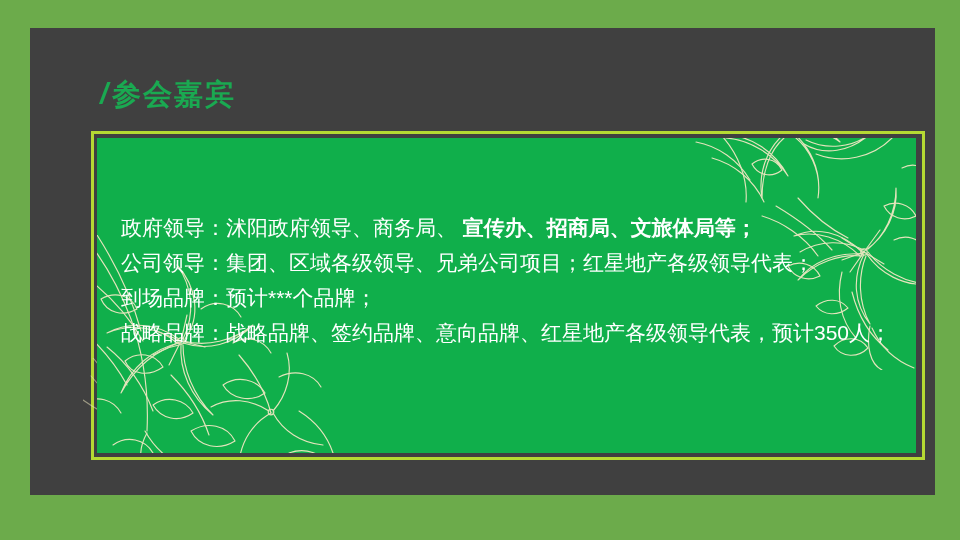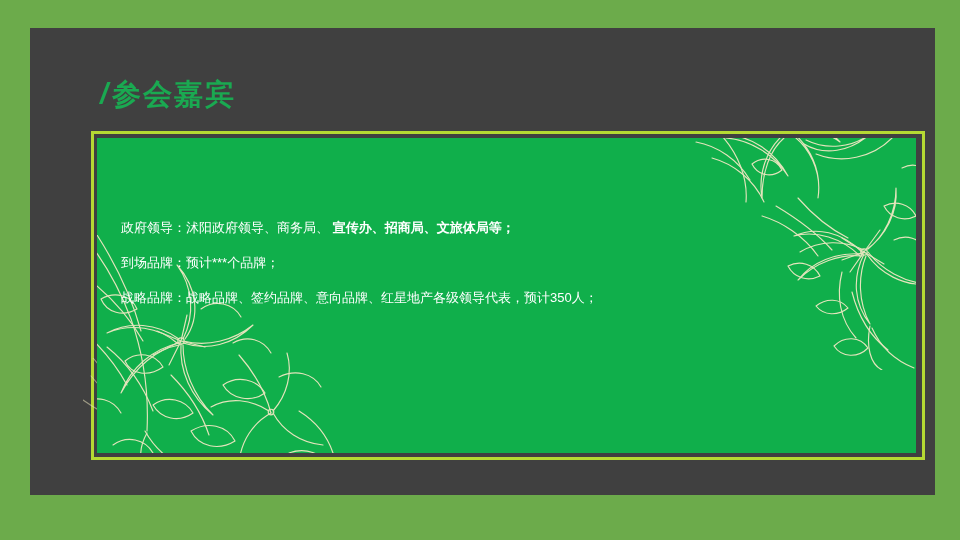--- a/index.html
+++ b/index.html
@@ -96,21 +96,21 @@
   }
   
   #bodytext {
     position: absolute;
     left: 24px;
     top: 72px;
     right: 16px;
   }
   .line {
     color: #ffffff;
-    font-size: 13px;
+    font-size: 21px;
     line-height: 35px;
     white-space: nowrap;
     font-family: "Liberation Sans", "DejaVu Sans", sans-serif;
   }
   .line .bold {
     font-weight: bold;
   }
 </style>
 </head>
 <body>
@@ -225,20 +225,23 @@
           <path d="M156 120 C170 136 182 156 188 178"></path>
           <path d="M216 176 C232 186 244 200 250 218"></path>
         </g>
       </svg>
 
       <div id="bodytext">
         <div class="line">
           <span>政府领导：</span><span>沭阳政府领导、商务局、 </span><span class="bold">宣传办、招商局、文旅体局等</span><span class="bold">；</span>
         </div>
         <div class="line">
+          <span>公司领导：</span><span>集团、区域各级领导、兄弟公司项目；红星地产各级领导代表；</span>
+        </div>
+        <div class="line">
           <span>到场品牌：</span><span>预计***个品牌；</span>
         </div>
         <div class="line">
           <span>战略品牌：</span><span>战略品牌、签约品牌、意向品牌、红星地产各级领导代表，预计350人；</span>
         </div>
       </div>
 
     </div>
 
   </div>

